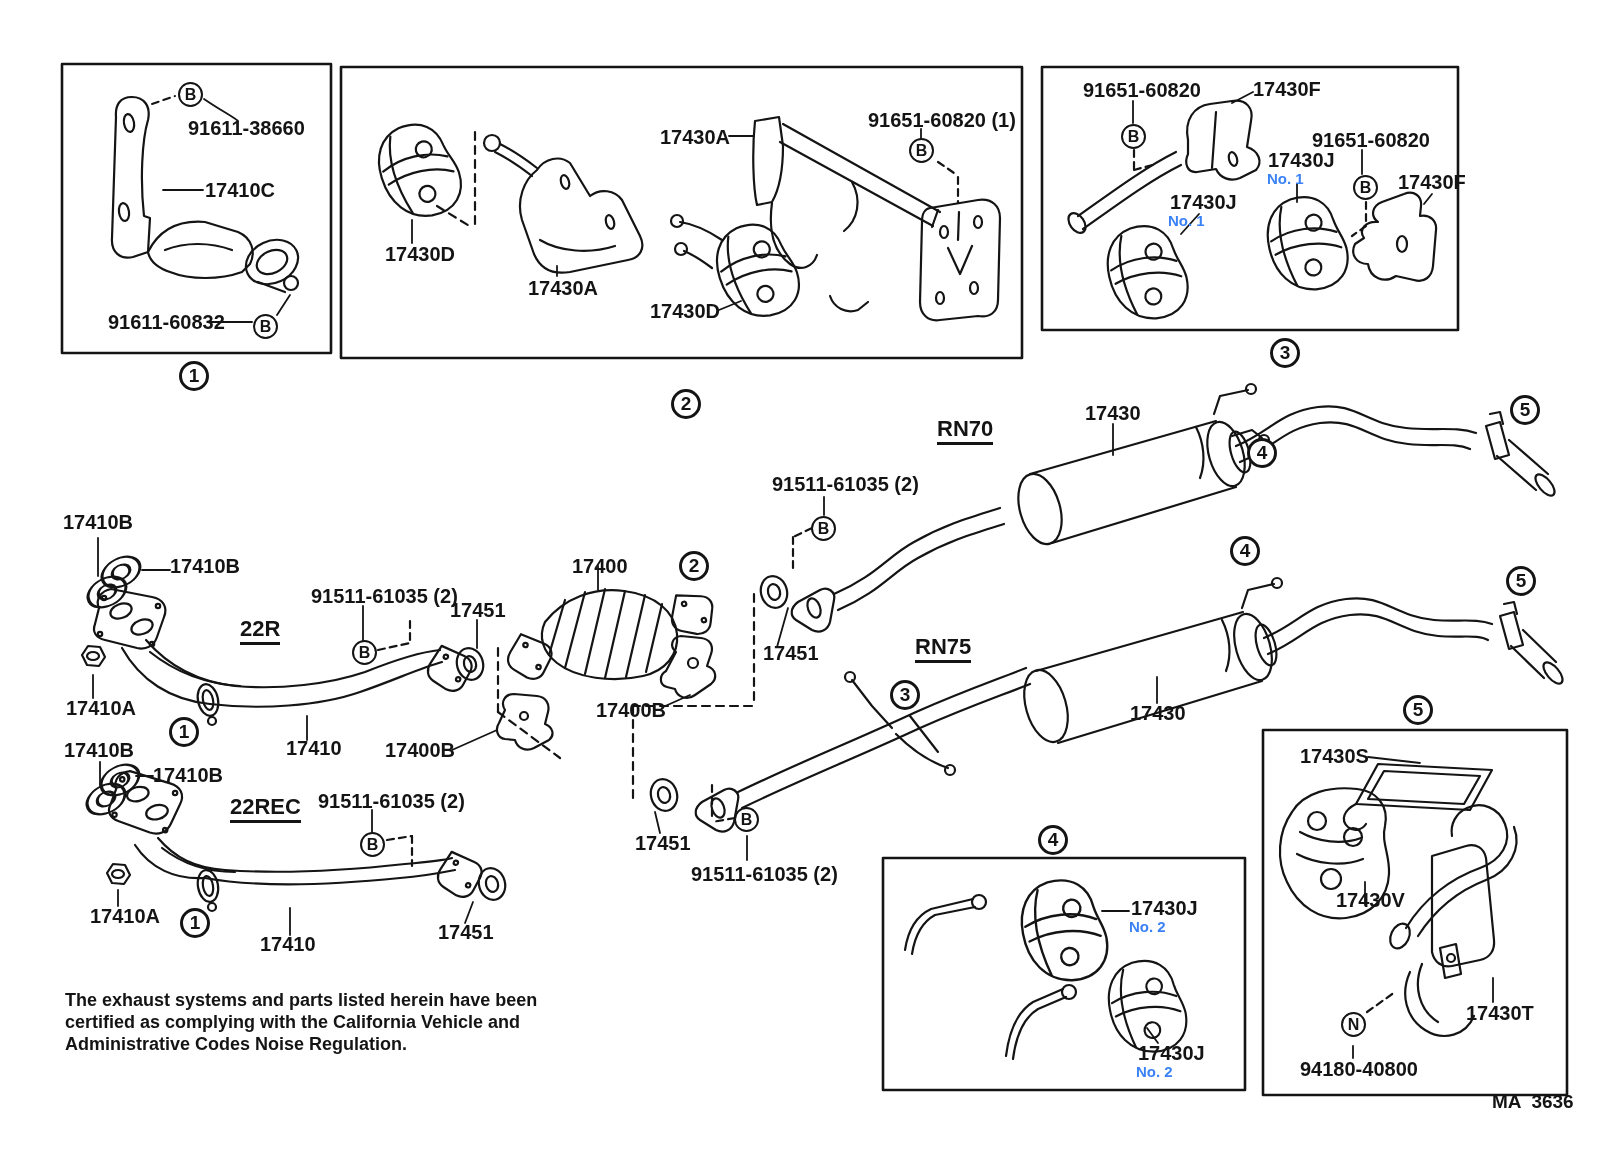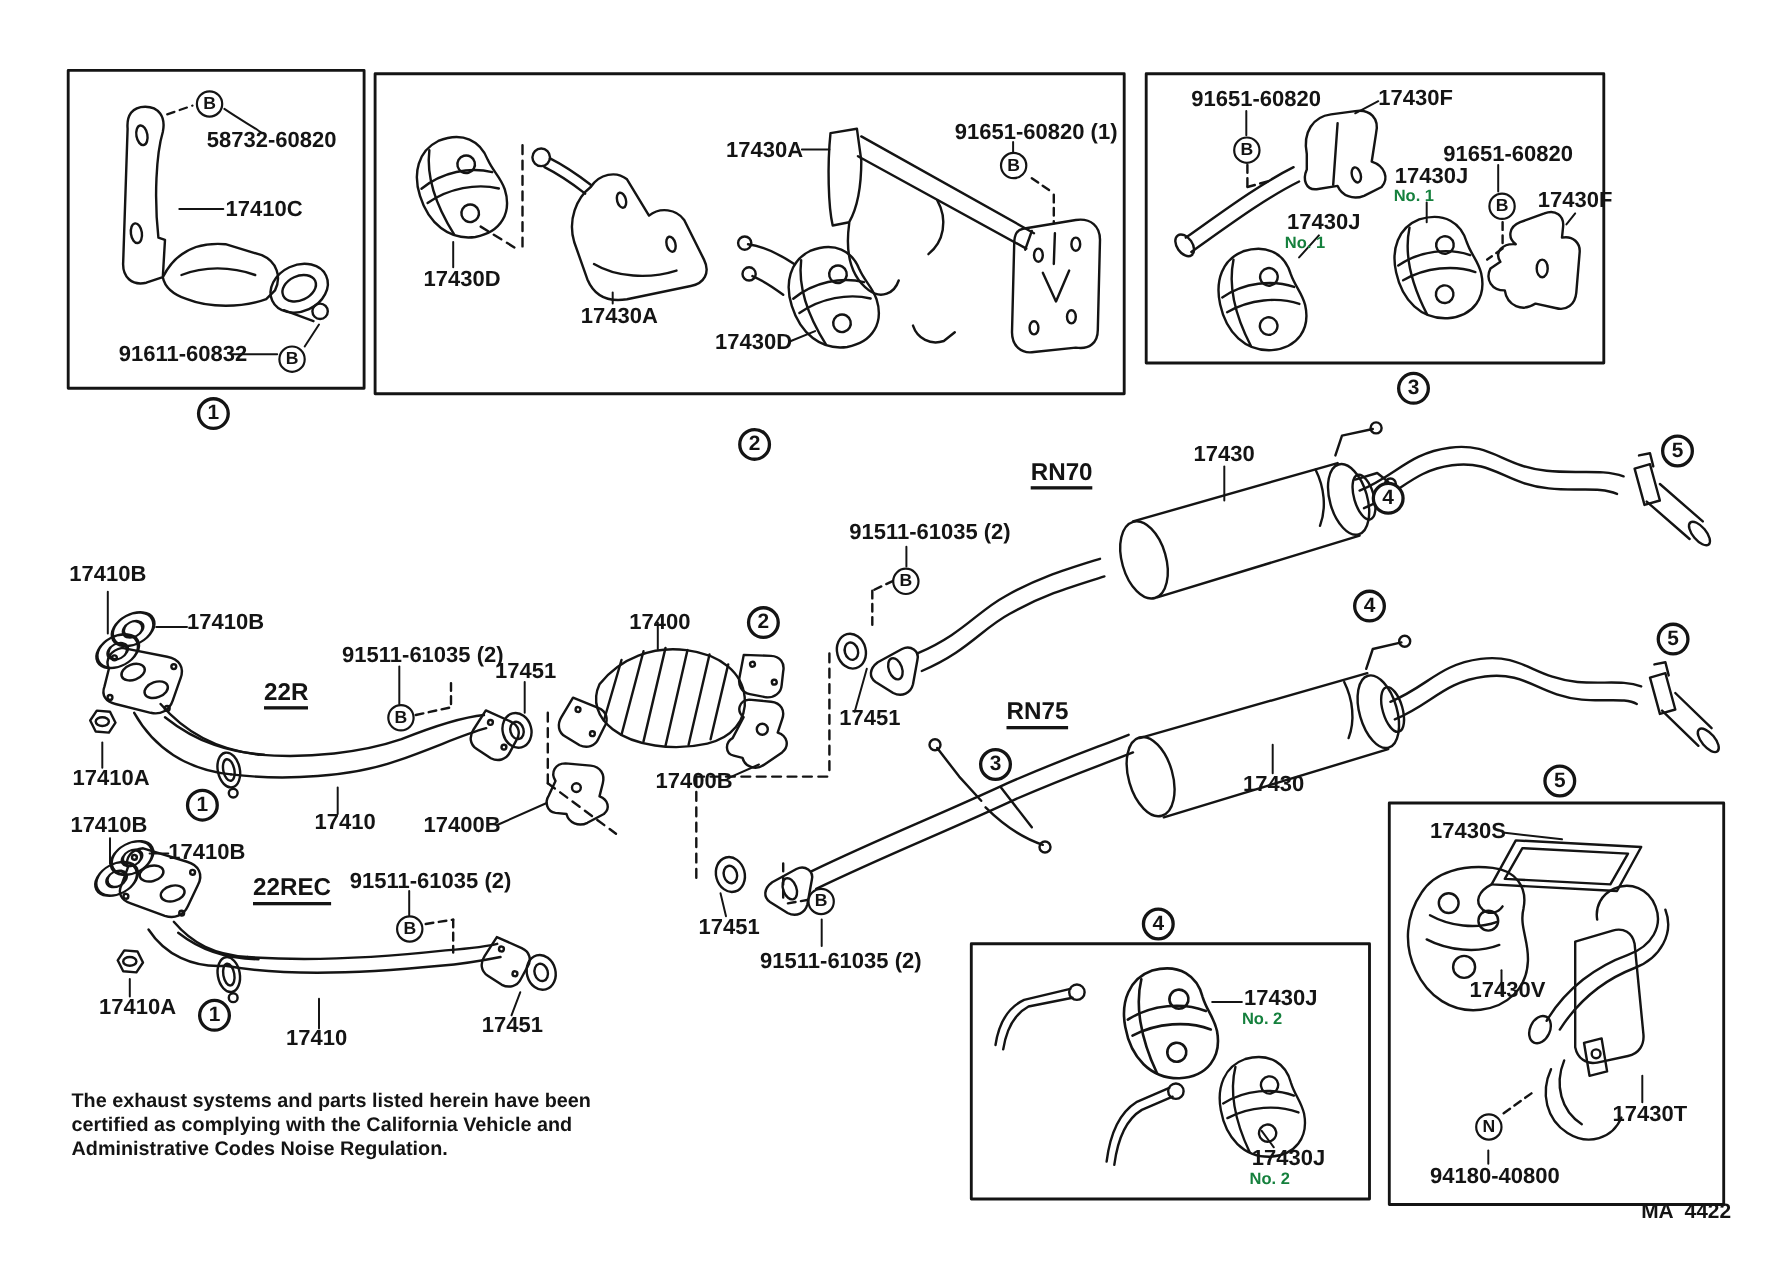--- a/index.html
+++ b/index.html
@@ -1,20 +1,20 @@
 <!DOCTYPE html>
 <html><head>
 <meta charset="utf-8">
 <style>
   html,body{margin:0;padding:0;background:#fff;}
   .canvas{position:relative;width:1608px;height:1152px;background:#fff;overflow:hidden;
           font-family:"Liberation Sans",sans-serif;color:#141414;}
   svg.art{position:absolute;left:0;top:0;}
   .part{position:absolute;font-weight:700;font-size:20px;line-height:20px;white-space:nowrap;color:#141414;}
-  .sub{position:absolute;font-weight:700;font-size:15px;line-height:15px;white-space:nowrap;color:#15803d;}
+  .sub{position:absolute;font-weight:700;font-size:15px;line-height:15px;white-space:nowrap;color:#3b82f6;}
   .model{position:absolute;font-weight:700;font-size:22px;line-height:22px;white-space:nowrap;
          border-bottom:3px solid #141414;padding-bottom:2px;color:#141414;}
   .circ{position:absolute;box-sizing:border-box;width:30px;height:30px;border:3px solid #141414;border-radius:50%;
         display:flex;align-items:center;justify-content:center;font-weight:700;font-size:19px;background:#fff;}
   .bcirc{position:absolute;box-sizing:border-box;width:25px;height:25px;border:2.5px solid #141414;border-radius:50%;
         display:flex;align-items:center;justify-content:center;font-weight:700;font-size:16px;background:#fff;}
   .note-line{position:absolute;font-weight:700;font-size:18px;line-height:18px;white-space:nowrap;color:#141414;}
   .code{position:absolute;font-weight:700;font-size:19px;white-space:pre;color:#141414;}
 </style>
 </head>
@@ -311,21 +311,21 @@
     <circle cx="1451" cy="958" r="4"></circle>
     <path d="M1368,757 L1420,763" stroke-width="1.8"></path>
     <path d="M1365,882 V905" stroke-width="1.8"></path>
     <path d="M1493,978 V1002" stroke-width="1.8"></path>
     <path d="M1353,1046 V1058" stroke-width="1.8"></path>
     <path d="M1367,1012 L1395,992" stroke-dasharray="7 5"></path>
   </g>
 </svg>
 
 <div class="bcirc" style="left:178px;top:82px">B</div>
-<div class="part" style="left:188px;top:118px">58732-60820</div>
+<div class="part" style="left:188px;top:118px">91611-38660</div>
 <div class="part" style="left:205px;top:180px">17410C</div>
 <div class="part" style="left:108px;top:312px">91611-60832</div>
 <div class="bcirc" style="left:253px;top:314px">B</div>
 <div class="circ" style="left:179px;top:361px">1</div>
 
 <div class="part" style="left:660px;top:127px">17430A</div>
 <div class="part" style="left:868px;top:110px">91651-60820 (1)</div>
 <div class="bcirc" style="left:909px;top:138px">B</div>
 <div class="part" style="left:385px;top:244px">17430D</div>
 <div class="part" style="left:528px;top:278px">17430A</div>
@@ -395,15 +395,15 @@
 <div class="circ" style="left:1403px;top:695px">5</div>
 <div class="part" style="left:1300px;top:746px">17430S</div>
 <div class="part" style="left:1336px;top:890px">17430V</div>
 <div class="part" style="left:1466px;top:1003px">17430T</div>
 <div class="bcirc" style="left:1341px;top:1012px">N</div>
 <div class="part" style="left:1300px;top:1059px">94180-40800</div>
 
 <div class="note-line" style="left:65px;top:991px">The exhaust systems and parts listed herein have been</div>
 <div class="note-line" style="left:65px;top:1013px">certified as complying with the California Vehicle and</div>
 <div class="note-line" style="left:65px;top:1035px">Administrative Codes Noise Regulation.</div>
-<div class="code" style="left:1492px;top:1091px">MA  4422</div>
+<div class="code" style="left:1492px;top:1091px">MA  3636</div>
 
 </div>
 
 </body></html>

